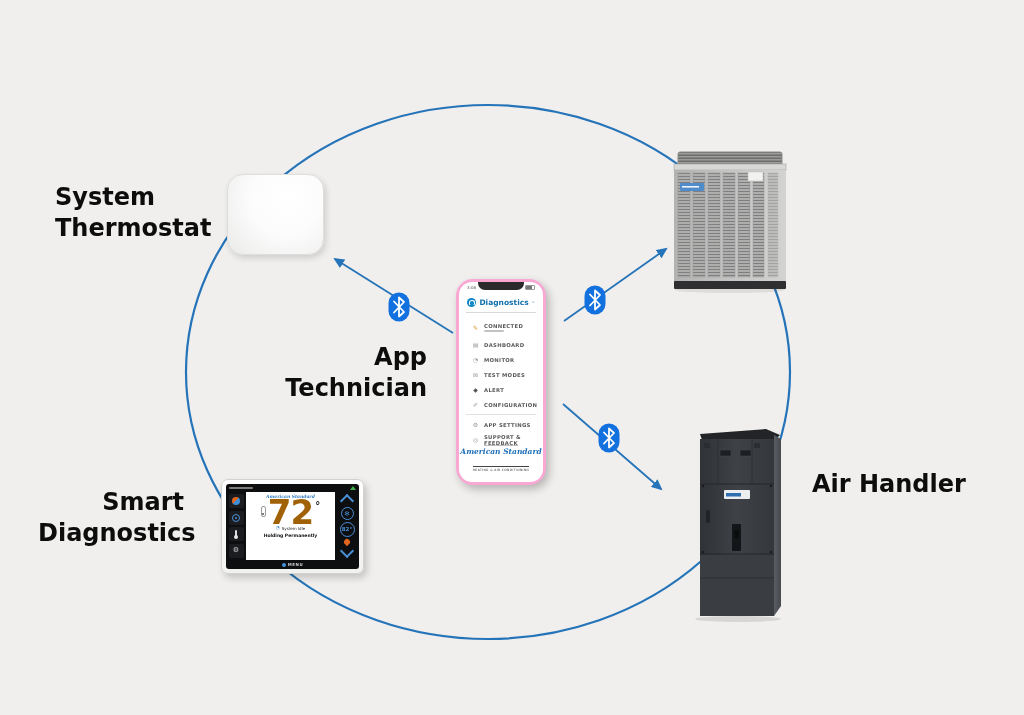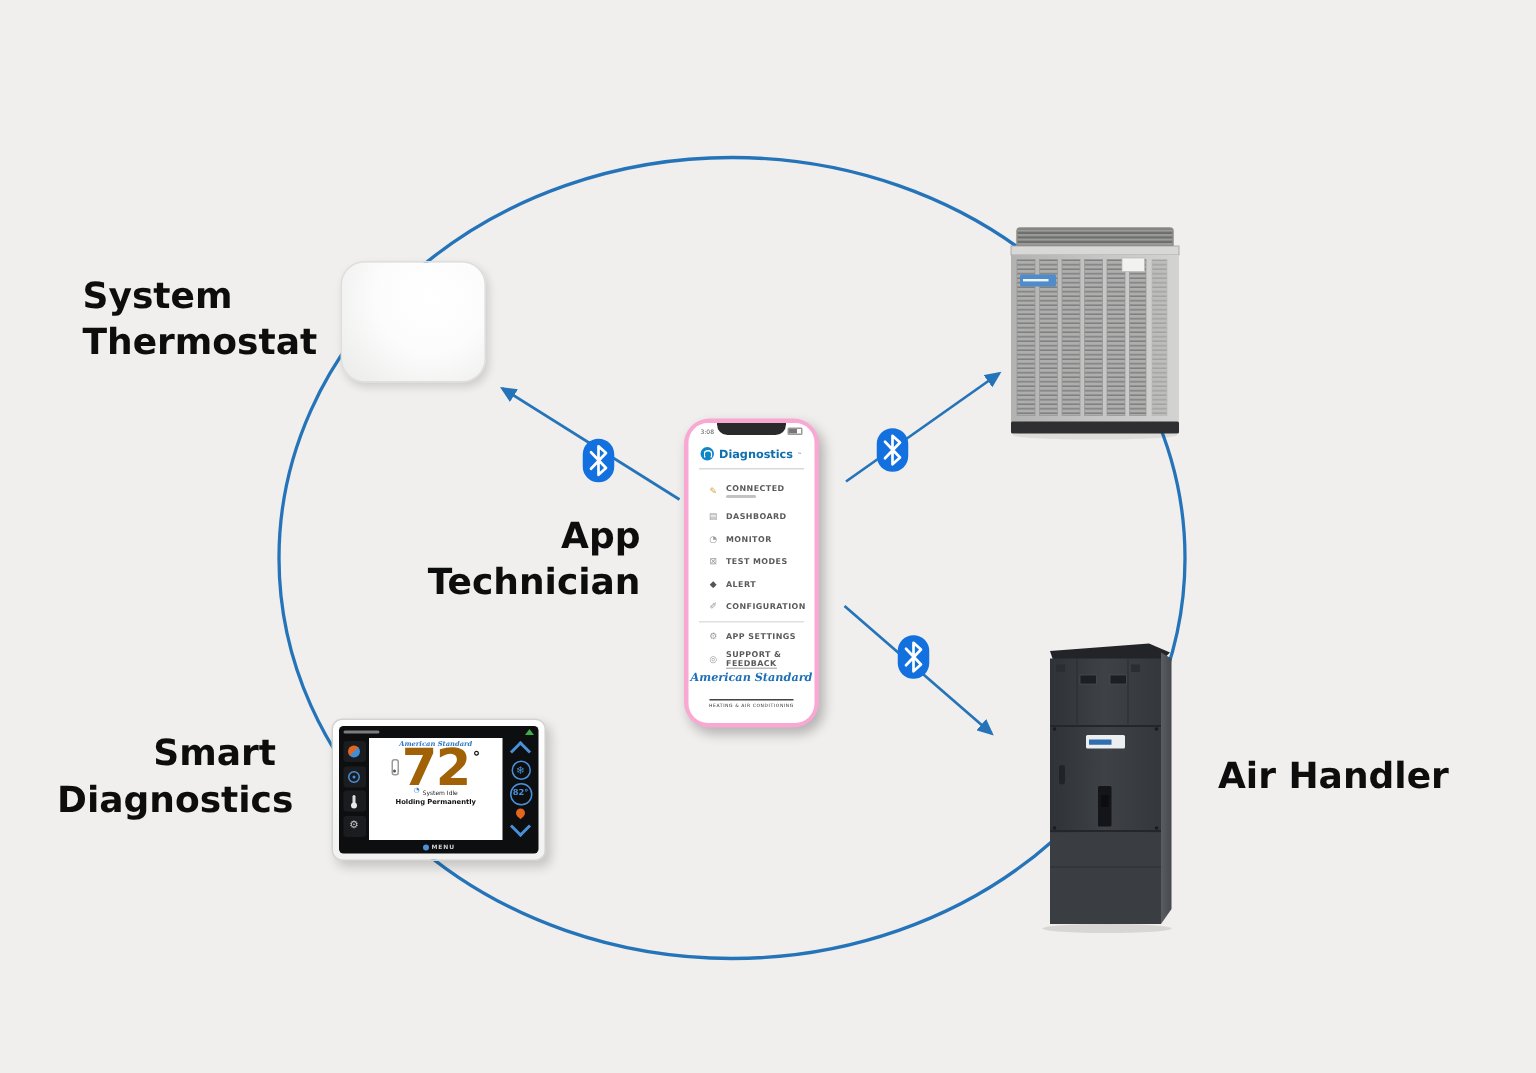--- a/index.html
+++ b/index.html
@@ -7,21 +7,21 @@
 
   
   .overlay{position:absolute;left:0;top:0;z-index:1;}
 
   
   .big-label{position:absolute;z-index:5;font-weight:700;font-size:24px;line-height:31px;color:#0d0d0d;}
   .lbl-system{left:55px;top:182px;width:150px;text-align:left;}
   .lbl-outdoor{left:815px;top:179px;width:170px;text-align:left;}
   .lbl-tech{left:279px;top:342px;width:148px;text-align:right;}
   .lbl-smart{left:38px;top:487px;width:146px;text-align:right;}
-  .lbl-air{left:812px;top:469px;width:190px;text-align:left;margin-top:33px;}
+  .lbl-air{left:812px;top:469px;width:190px;text-align:left;}
 
   .device{position:absolute;z-index:2;}
 
   
   .controller{left:227px;top:174px;width:95px;height:79px;border-radius:16px;
     background:radial-gradient(circle at 62% 30%,#ffffff 0%,#fcfcfc 45%,#eaeae9 100%);
     border:1px solid #dededc;box-shadow:2px 3px 6px rgba(0,0,0,.14);}
 
   
   .phone{left:456px;top:279px;width:90px;height:206px;background:#f9a8d4;border-radius:17px;

